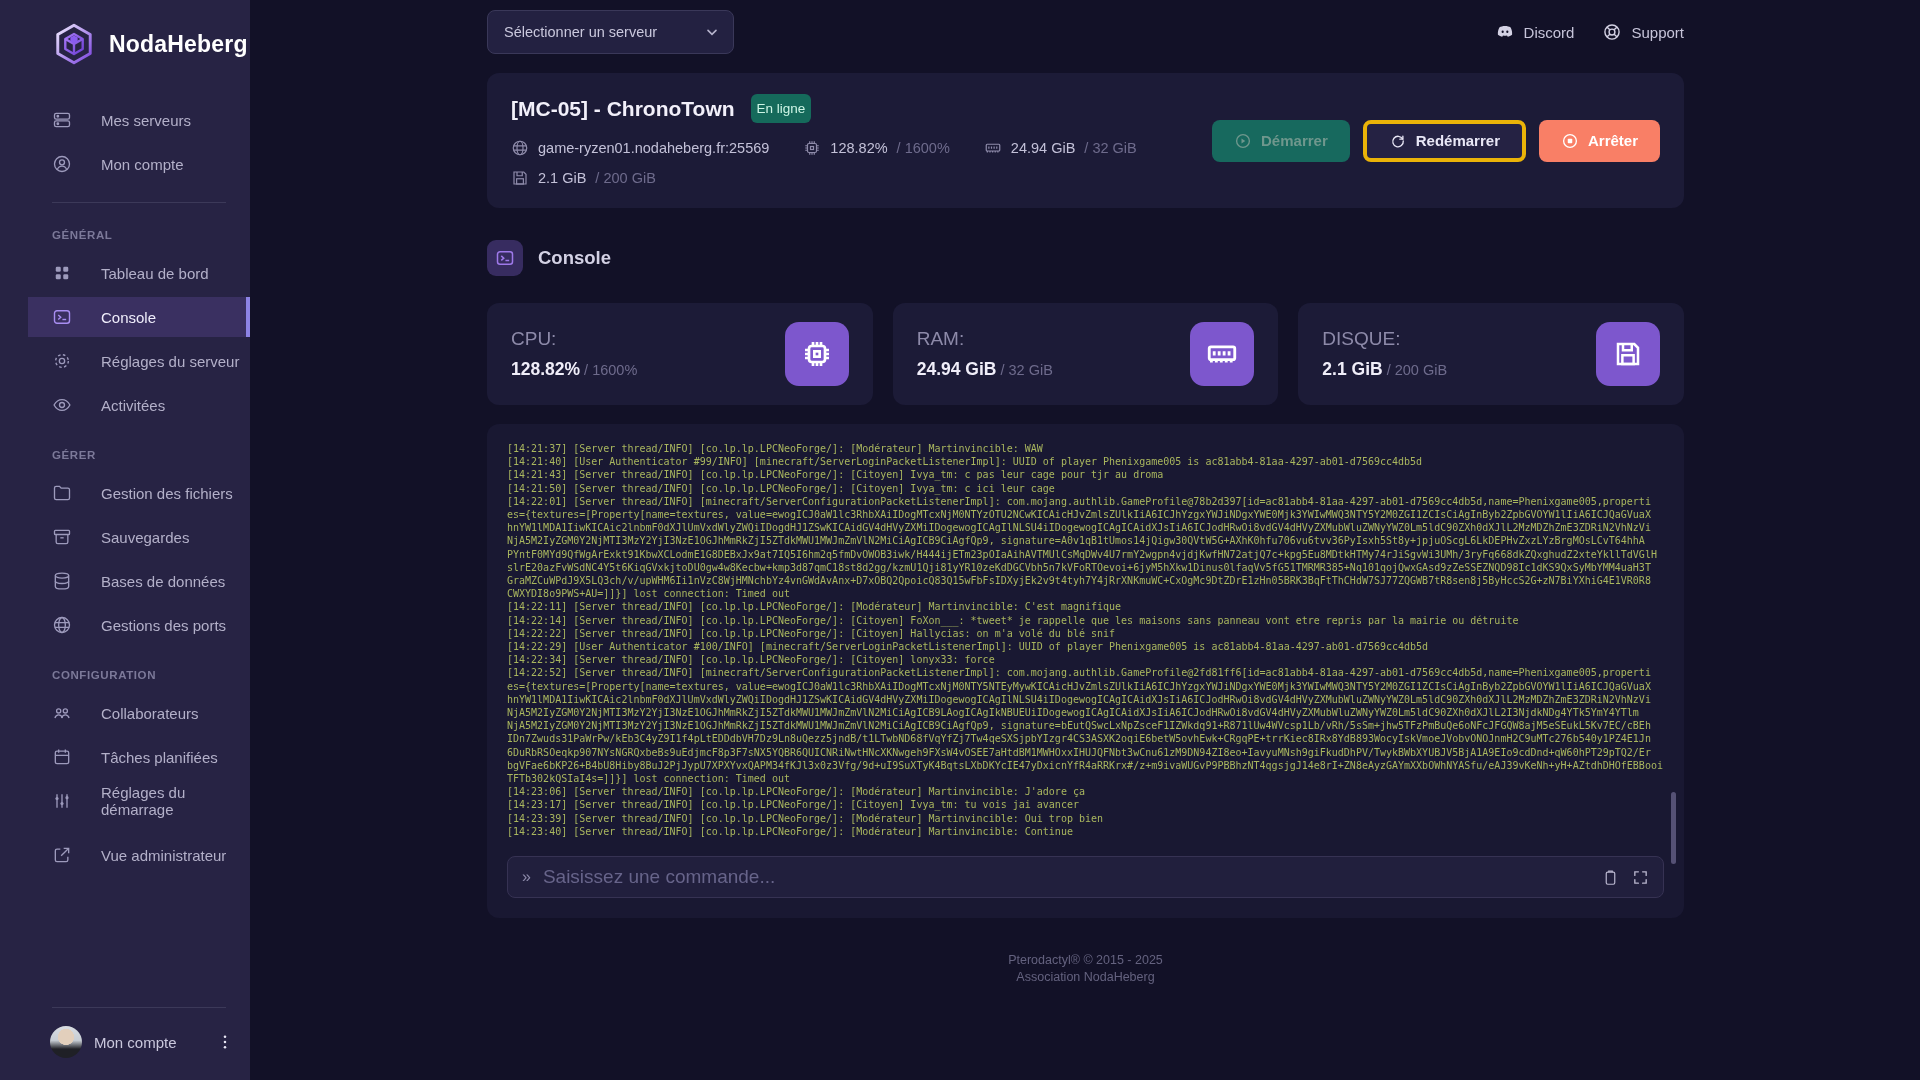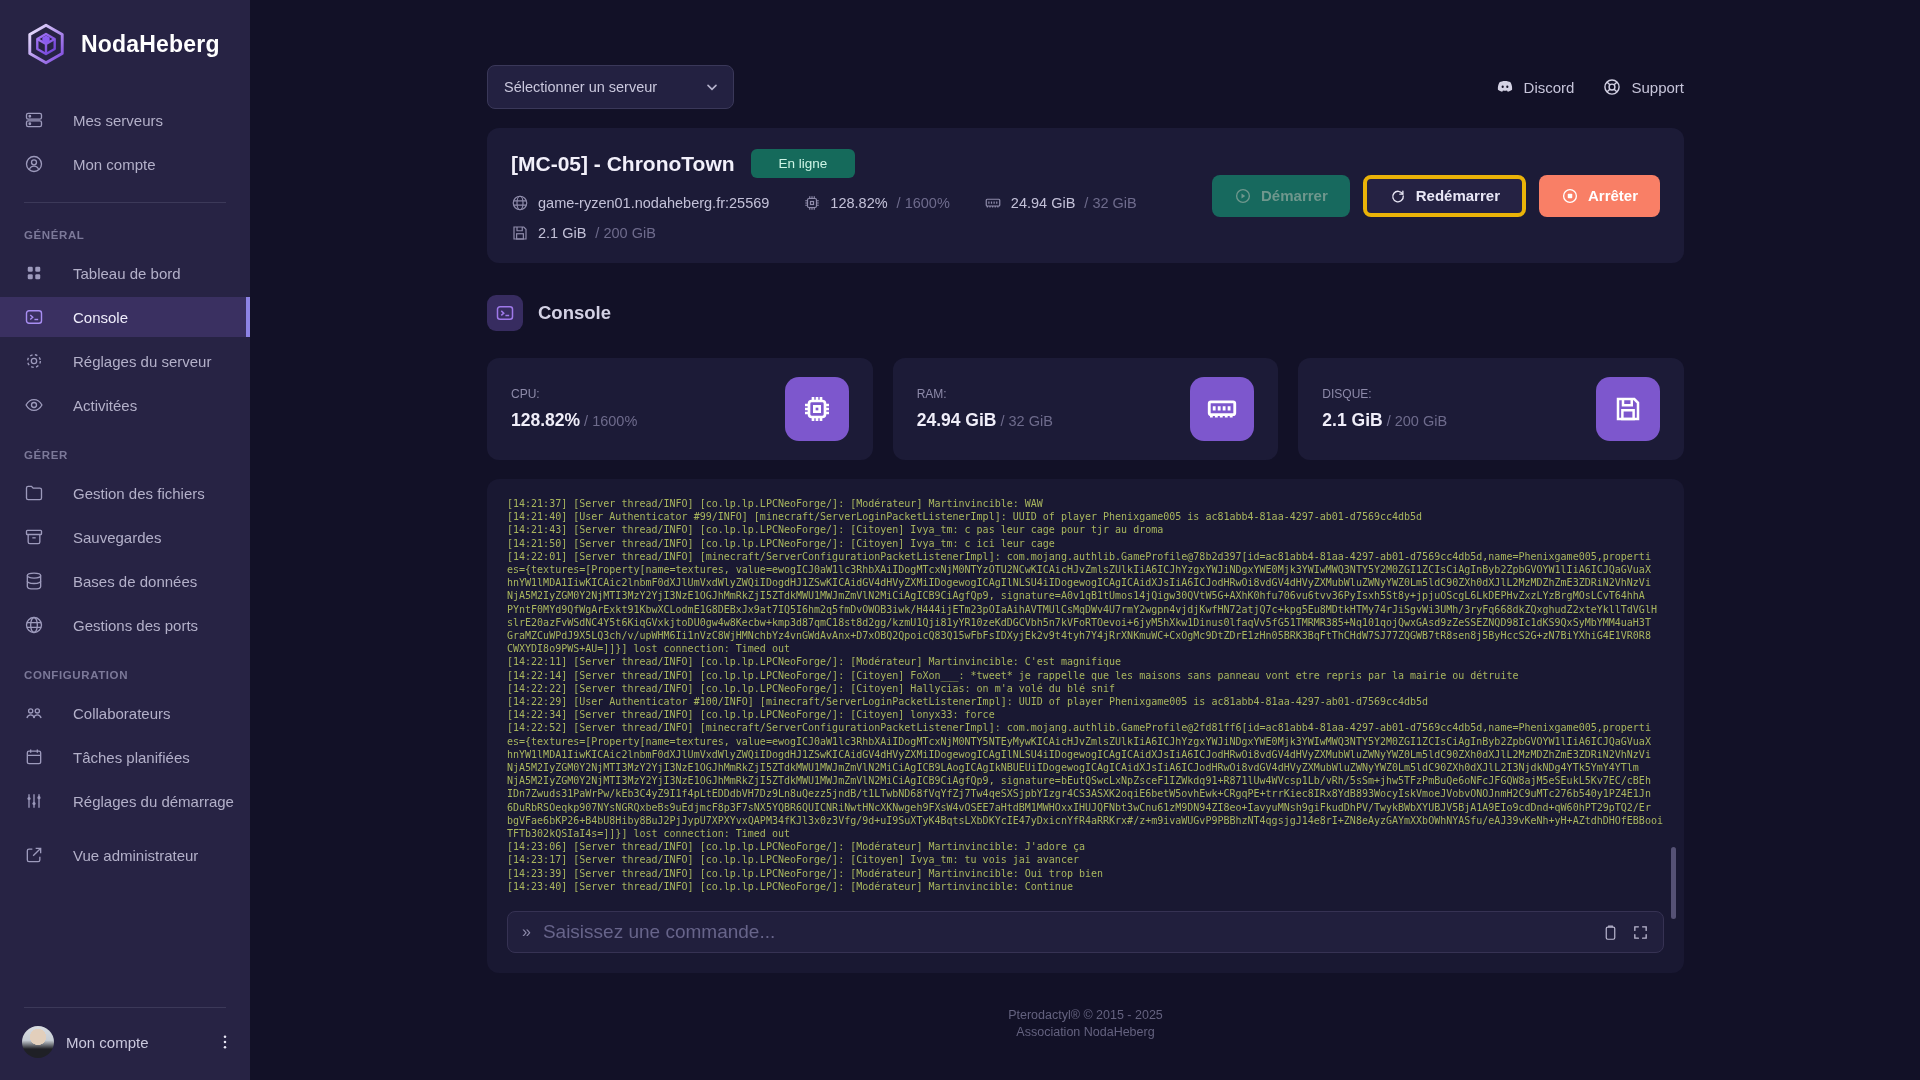--- a/index.html
+++ b/index.html
@@ -7,21 +7,21 @@
   body {
     background:#121127;
     font-family:"Liberation Sans", sans-serif;
     display:flex;
     color:#c7c5da;
   }
   .ic { width:20px; height:20px; flex:none; }
   svg { display:block; }
 
   
-  .sidebar { width:250px; min-width:250px; height:100%; background:#272344; display:flex; flex-direction:column; }
+  .sidebar { width:250px; min-width:250px; height:100%; background:#272344; display:flex; flex-direction:column;padding-left:28px; }
   .logo-row { display:flex; align-items:center; gap:13px; padding:22px 0 8px 24px; }
   .brand-name { color:#ffffff; font-size:23px; font-weight:bold; letter-spacing:.2px; }
   .nav { margin-top:26px; }
   .nav-item { display:flex; align-items:center; gap:29px; height:40px; padding-left:24px; color:#b3b0c9; font-size:15px; cursor:pointer; margin-bottom:4px; position:relative; }
   .nav-item .ic { color:#9d9abc; }
   .nav-item.active { background:#3a3061; color:#efedfb; }
   .nav-item.active::after { content:""; position:absolute; right:0; top:0; bottom:0; width:4px; background:#8d83e6; }
   .nav-item.active .ic { color:#a88ef2; }
   .section-title { color:#7c7999; font-size:11.5px; font-weight:bold; letter-spacing:.6px; padding:20px 0 12px 24px; }
   .divider { height:1px; background:#3c3959; margin:18px 24px 6px; }
@@ -34,47 +34,47 @@
       radial-gradient(circle at 50% 34%, #e2cfbc 0 30%, rgba(0,0,0,0) 31%),
       linear-gradient(180deg, #d9dde2 0%, #c7cdd4 45%, #1f2026 72%);
   }
   .account-label { color:#cac8dd; font-size:15px; flex:1; }
   .kebab { color:#e8e6f4; }
 
   
   main { flex:1; height:100%; overflow:hidden; }
   .content { width:1197px; margin-left:237px; }
 
-  .topbar { display:flex; align-items:center; padding-top:27px;margin-top:38px; }
+  .topbar { display:flex; align-items:center; padding-top:10px; }
   .server-select { width:247px; height:44px; background:#232141; border:1px solid #3a3859; border-radius:8px; color:#cac8dd; font-size:14.5px; display:flex; align-items:center; justify-content:space-between; padding:0 13px 0 16px; cursor:pointer; }
   .top-links { margin-left:auto; display:flex; gap:28px; align-items:center; height:44px; }
   .top-link { display:flex; gap:9px; align-items:center; color:#c7c5da; font-size:15px; cursor:pointer; text-decoration:none; }
 
   .server-card { margin-top:19px; background:#1c1b37; border-radius:12px; padding:21px 24px; display:flex; }
   .title-row { display:flex; align-items:center; gap:16px; }
   .server-title { color:#f2f0fa; font-size:21px; font-weight:bold; }
-  .badge { background:#156a5b; color:#cdf5e5; font-size:13.5px; padding:7px 28px; border-radius:6px; }
+  .badge { background:#156a5b; color:#cdf5e5; font-size:13.5px; padding:7px 6px; border-radius:6px; }
   .meta-row { display:flex; gap:34px; margin-top:16px; align-items:center; }
   .meta { display:flex; gap:9px; align-items:center; color:#c3c1d8; font-size:14.5px; }
   .meta .ic { color:#8f8cab; width:18px; height:18px; }
   .muted { color:#6e6b8c; }
   .server-actions { margin-left:auto; display:flex; gap:13px; align-items:center; }
   .btn { height:42px; border-radius:8px; display:flex; align-items:center; gap:9px; padding:0 22px; font-size:15px; font-weight:bold; border:none; cursor:pointer; font-family:inherit; }
   .btn .ic { width:18px; height:18px; }
   .btn-start { background:#17695e; color:#6f978d; }
   .btn-restart { background:#252243; border:4px solid #eab308; color:#e9e7f6; }
   .btn-stop { background:#f97f66; color:#ffffff; }
 
   .console-header { margin-top:32px; display:flex; align-items:center; gap:15px; }
   .console-tile { width:36px; height:36px; border-radius:9px; background:#372c60; display:flex; align-items:center; justify-content:center; color:#9f79ea; }
   .console-title { color:#d3d1e4; font-size:18.5px; font-weight:bold; }
 
   .stats-row { display:flex; gap:20px; margin-top:27px; }
   .stat-card { flex:1; background:#1c1b37; border-radius:12px; padding:19px 24px; display:flex; align-items:center; height:102px; }
-  .stat-label { color:#8d8aa9; font-size:12px; margin-bottom:9px; }
+  .stat-label { color:#8d8aa9; font-size:19px; margin-bottom:9px; }
   .stat-value { color:#f0eef9; font-size:17.5px; font-weight:bold; }
   .stat-max { color:#6e6b8c; font-size:14.5px; font-weight:normal; }
   .stat-tile { margin-left:auto; width:64px; height:64px; border-radius:14px; background:#7d57cd; color:#ffffff; display:flex; align-items:center; justify-content:center; }
 
   .console-card { margin-top:19px; background:#191832; border-radius:12px; padding:18px 20px 20px; position:relative; }
   .log { height:400px; overflow:hidden; font-family:"DejaVu Sans Mono", monospace; font-size:10px; line-height:13.2px; color:#a9b65e; white-space:pre; }
   .scroll-thumb { position:absolute; right:8px; top:368px; width:5px; height:72px; border-radius:3px; background:#555175; }
   .command-bar { margin-top:14px; height:42px; background:#211f3d; border:1px solid #363253; border-radius:8px; display:flex; align-items:center; padding:0 14px; gap:12px; }
   .prompt-icon { color:#8c89a9; font-size:16px; line-height:1; }
   .command-input { flex:1; background:transparent; border:none; outline:none; color:#bdbbd2; font-size:19px; font-family:inherit; }

